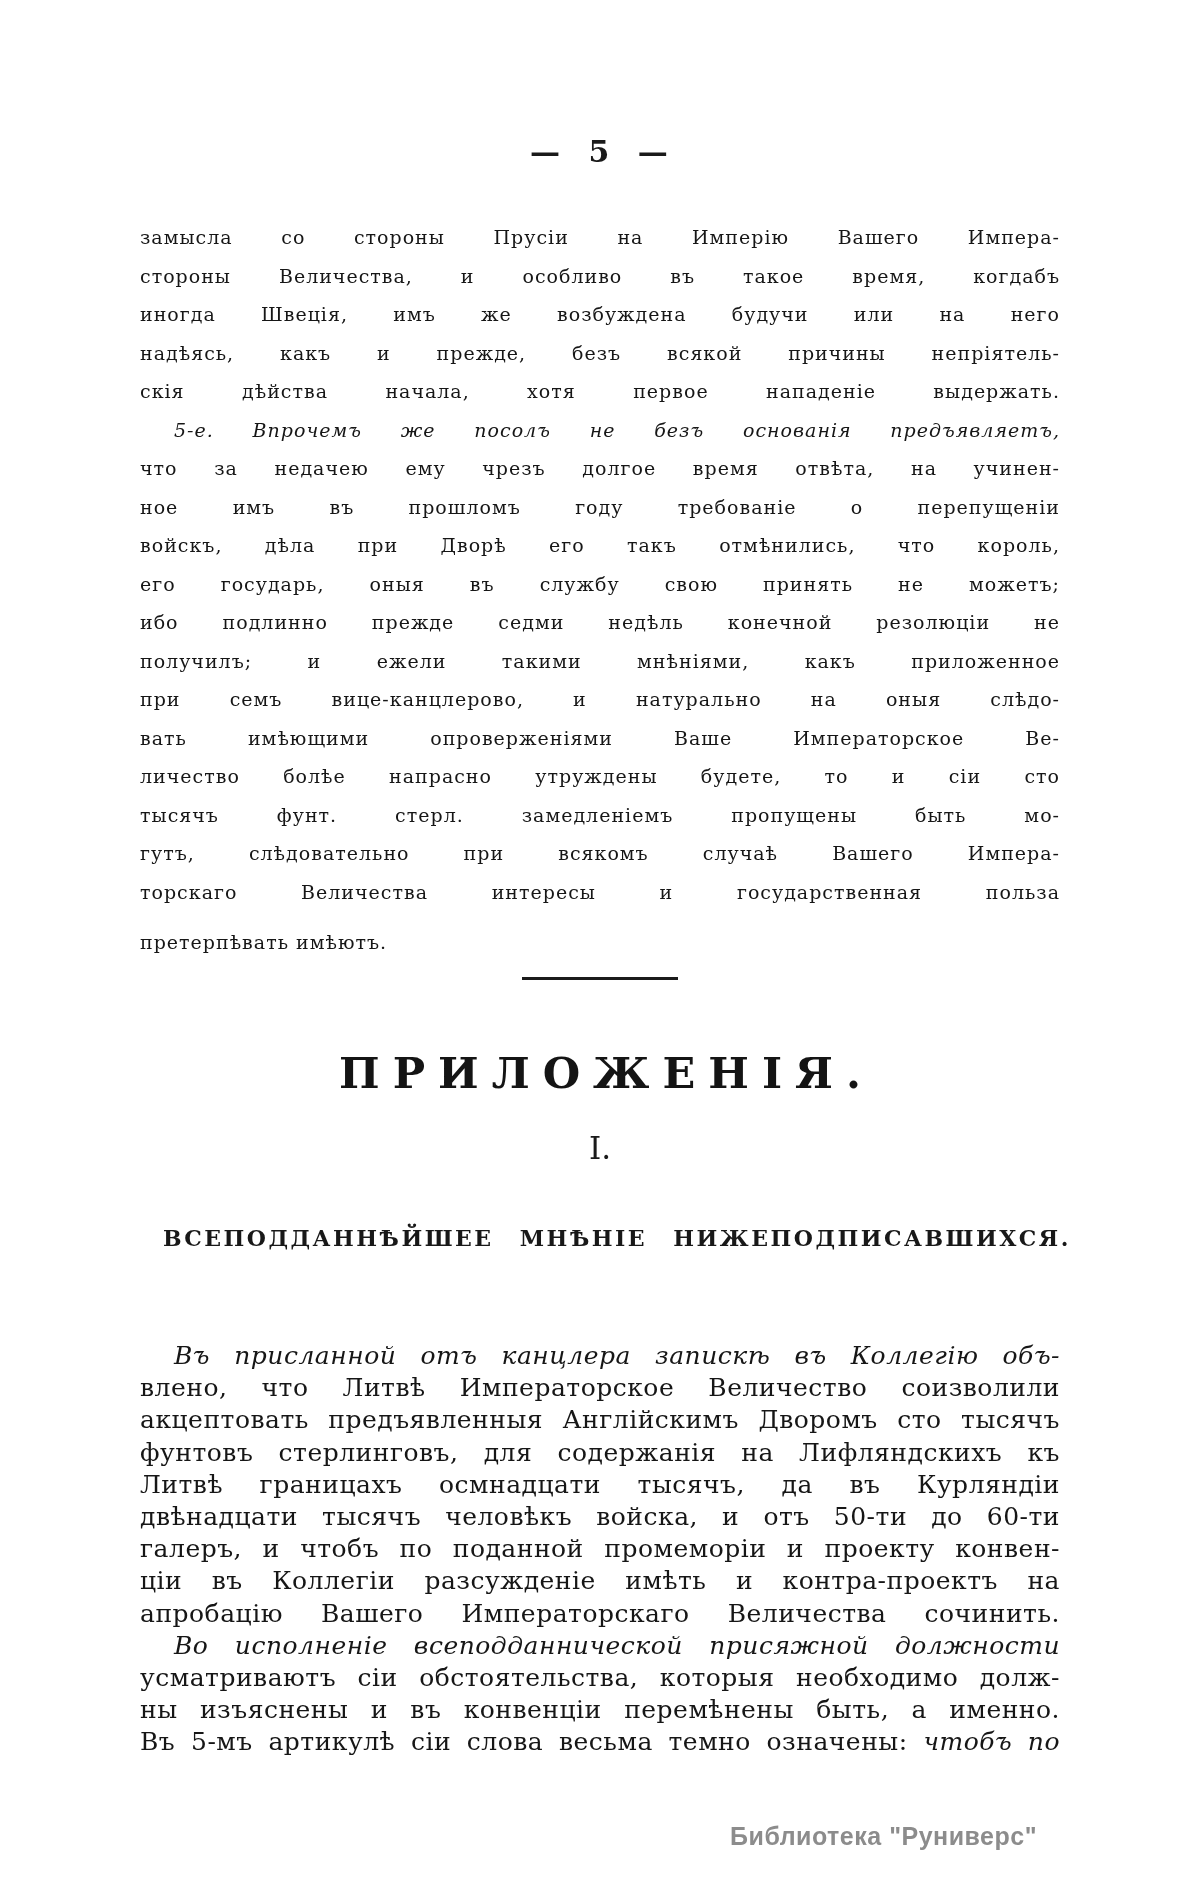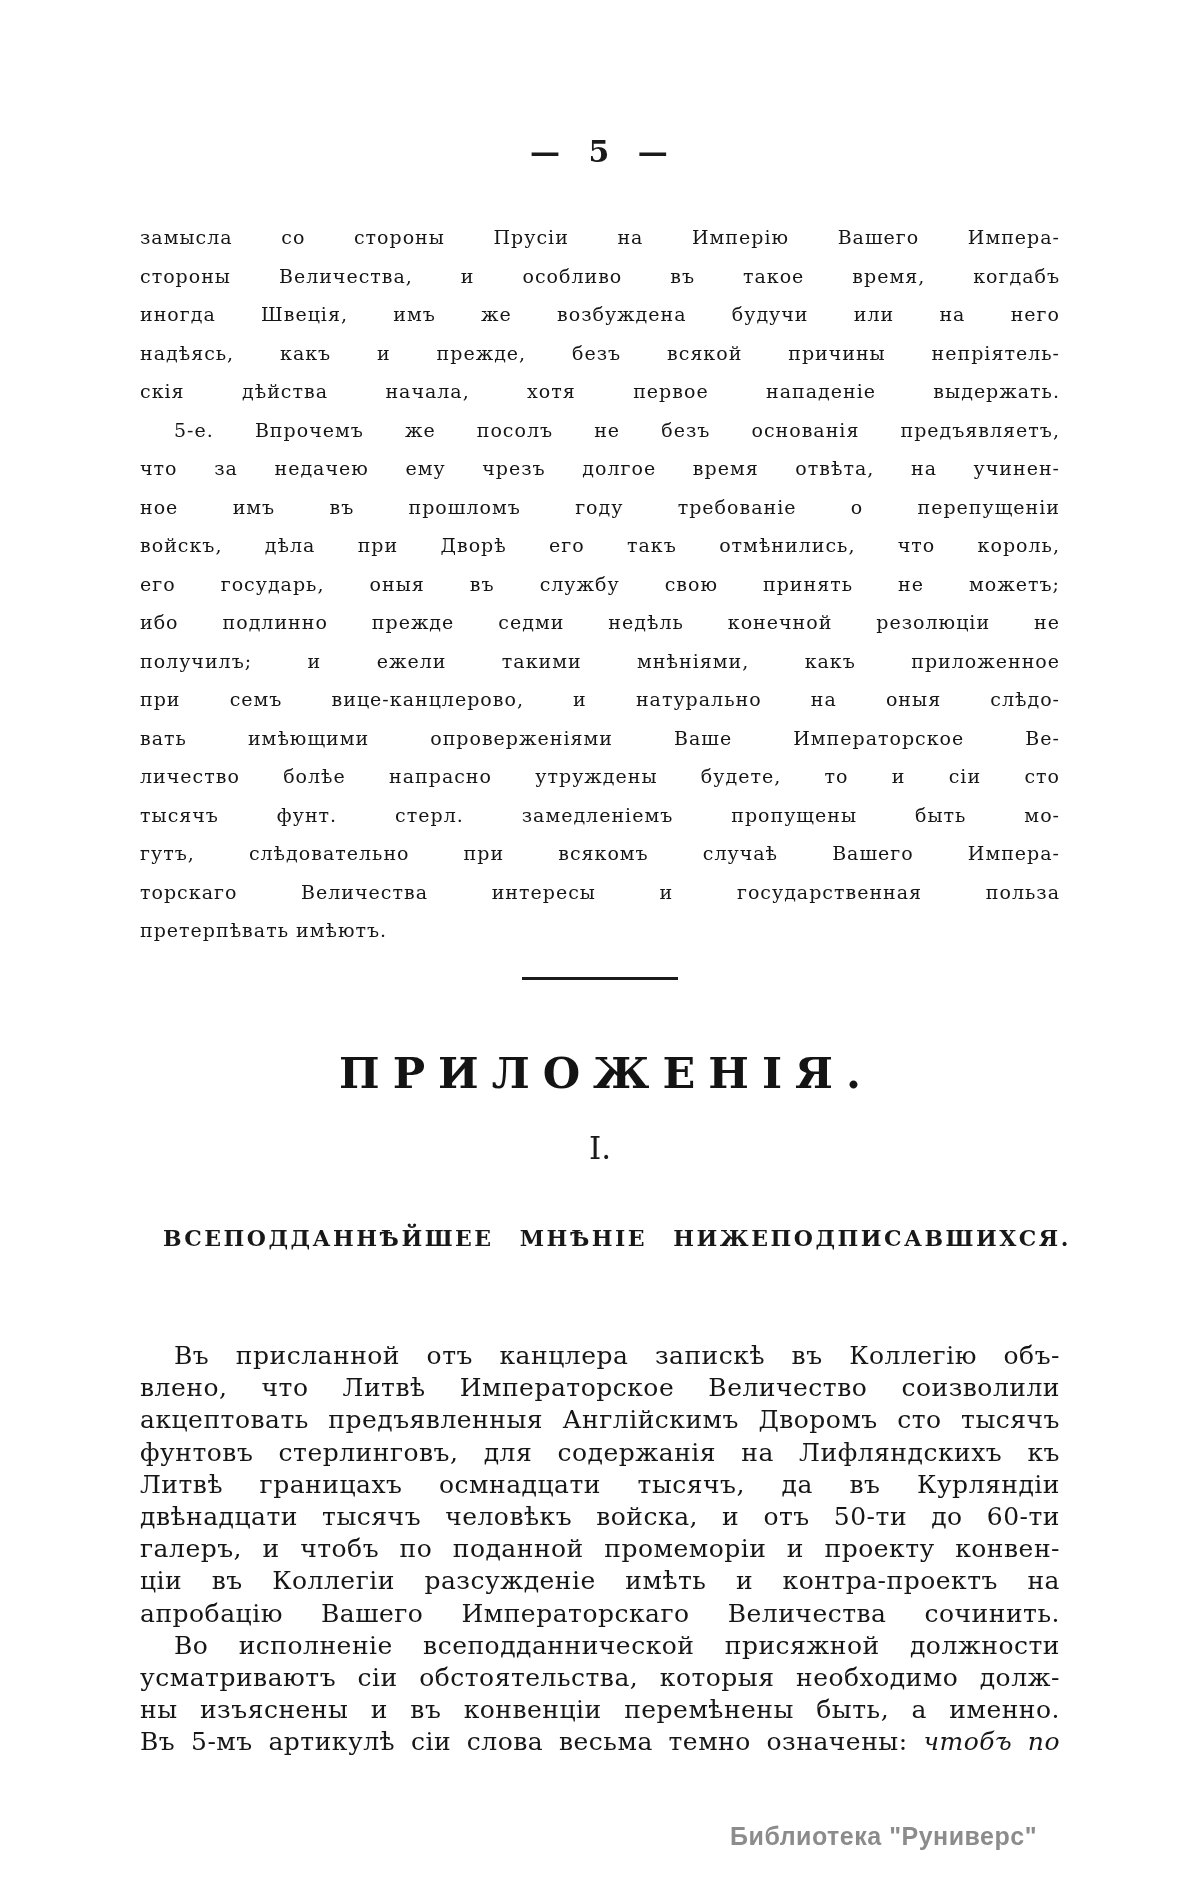--- a/index.html
+++ b/index.html
@@ -43,22 +43,22 @@
     top: 1340px;
     font-size: 25px;
     letter-spacing: 0.5px;
   }
   .block.bottom .line { line-height: 32.2px; }
   .line {
     text-align: justify;
     text-align-last: justify;
     white-space: normal;
   }
-  .line.no-just { text-align-last: left; }
-  .line.indent { text-indent: 34px; }
+  .line.no-just { text-align-last: left; margin-top: 12px; }
+  .line.indent { text-indent: 34px; font-style: italic; }
   .line i { font-style: italic; }
   .rule {
     position: absolute;
     top: 977px;
     left: 522px;
     width: 156px;
     height: 3px;
     background: #1b1b1b;
   }
   .title {

